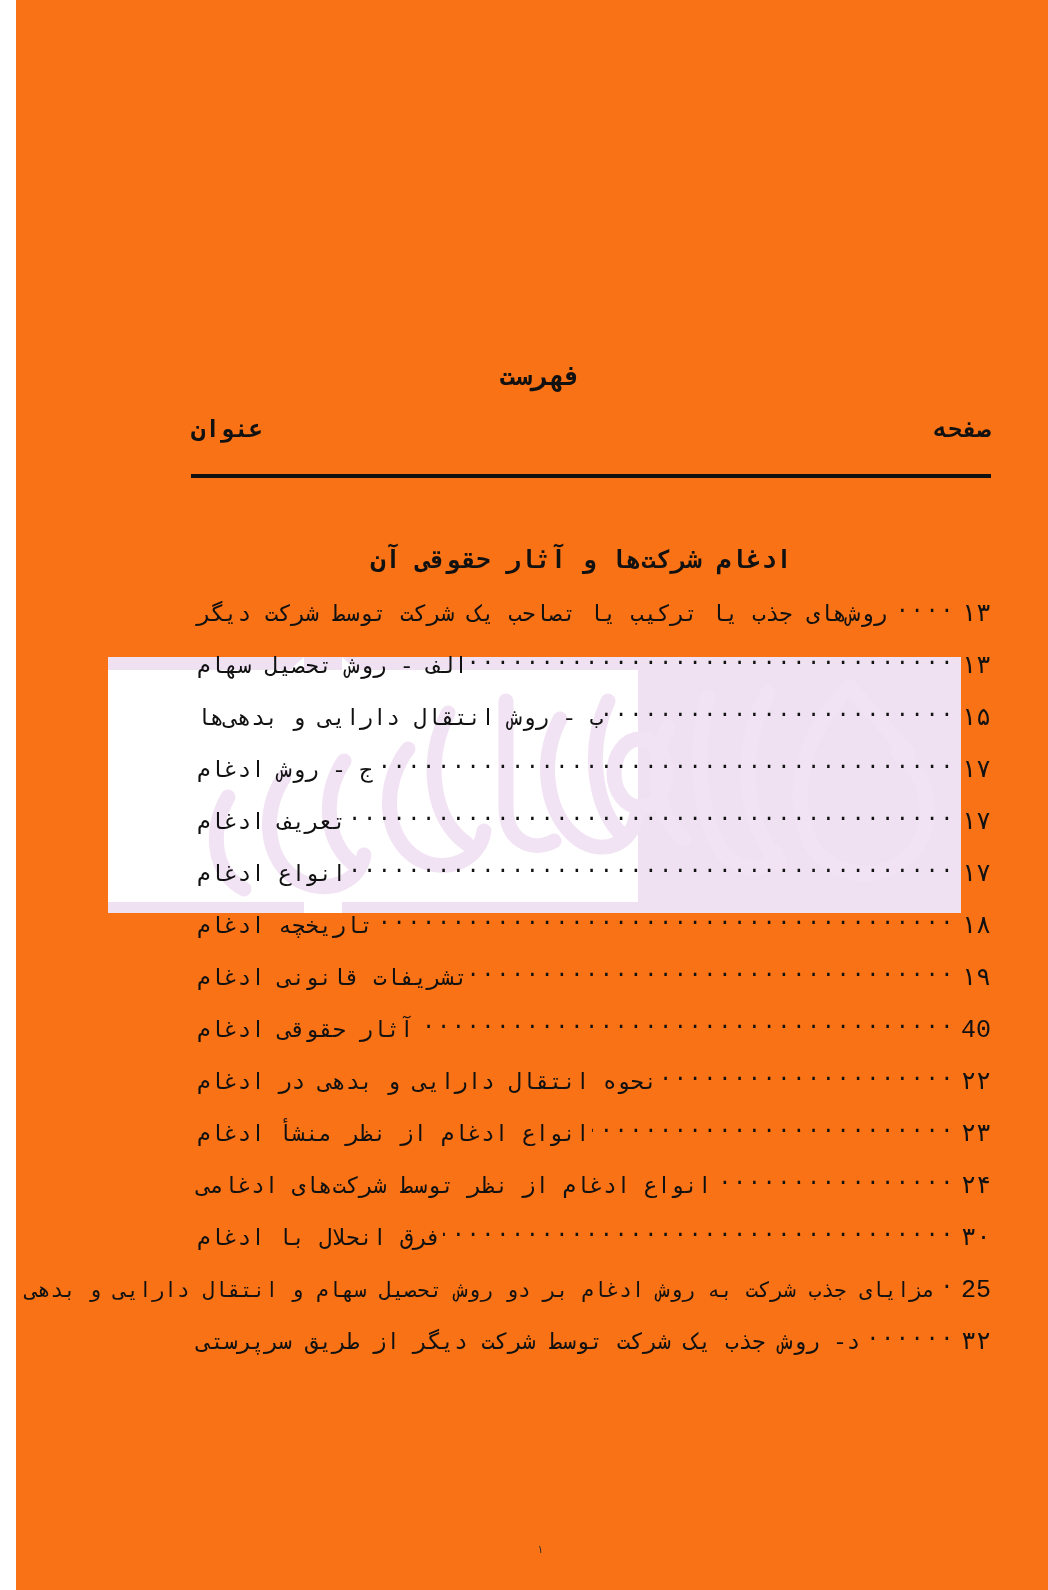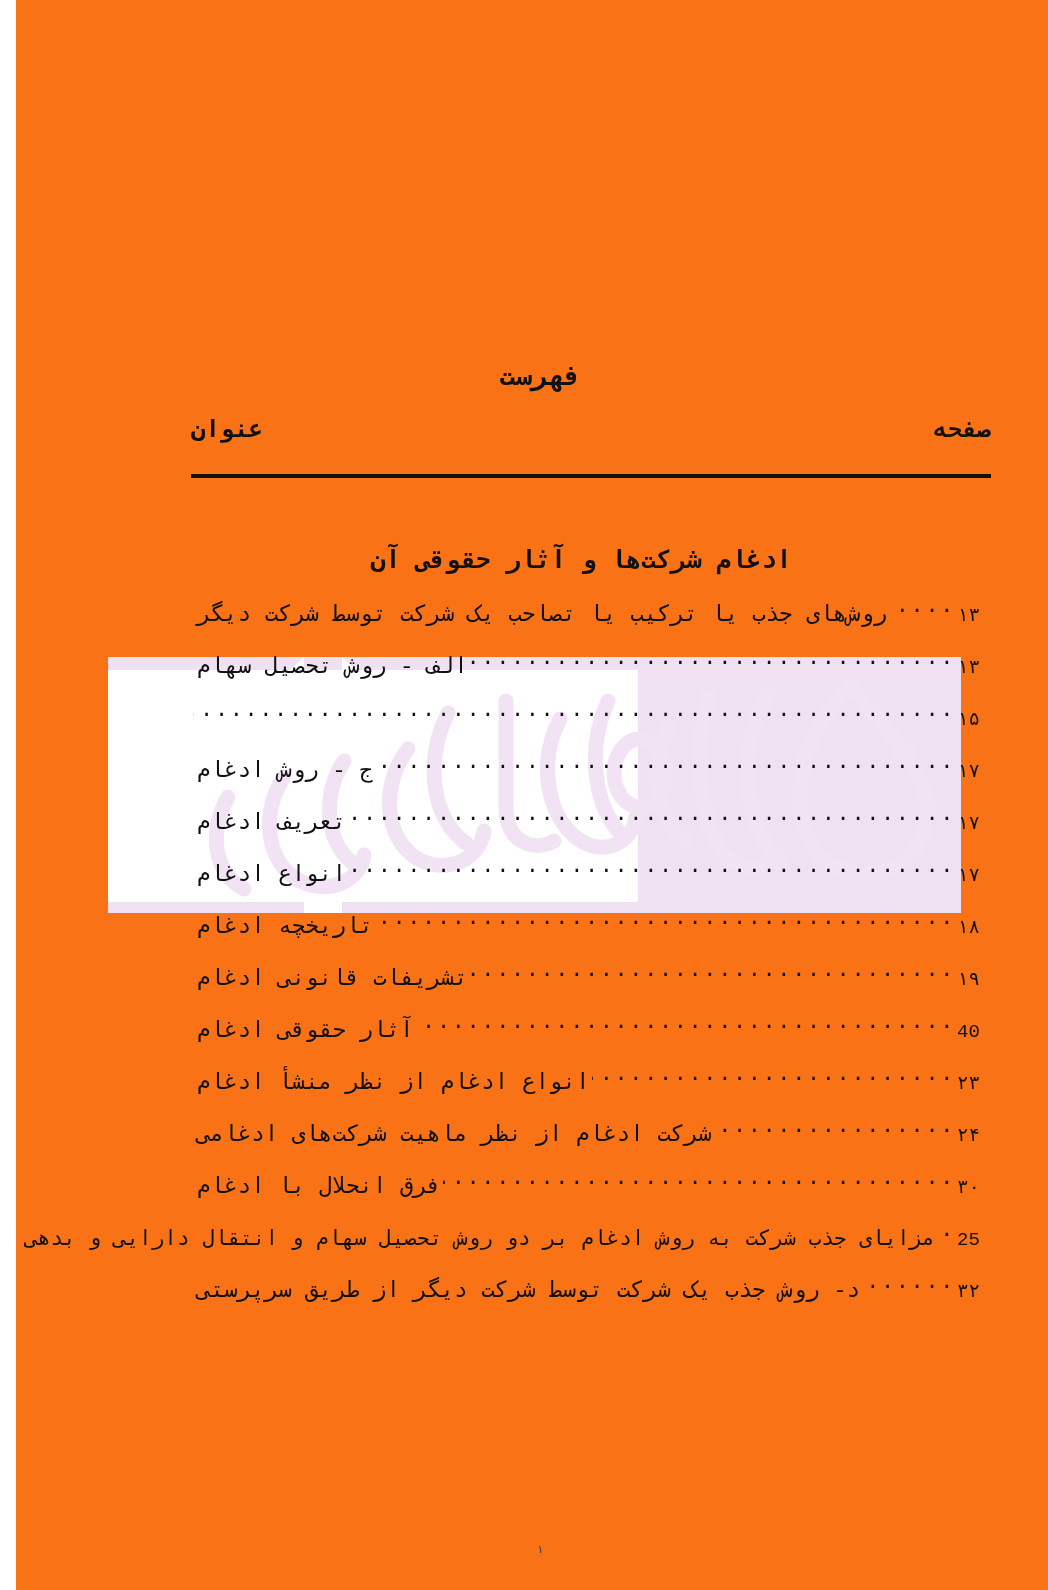--- a/index.html
+++ b/index.html
@@ -133,22 +133,22 @@
     right: 0;
     bottom: 0.07em;
     letter-spacing: 1.6px;
     font-size: 22px;
     color: #111;
   }
   .toc-page {
     order: 1;
     flex: 0 0 auto;
     min-width: 34px;
-    text-align: left;
-    font-size: 19px;
+    text-align: right;
+    font-size: 25px;
   }
 
   
   .toc-row.full .toc-leader { flex: 0 0 18px; }
 
   .page-folio {
     position: absolute;
     top: 1543px;
     left: 0;
     width: 1048px;
@@ -212,20 +212,21 @@
           <span class="toc-label">روش‌های جذب یا ترکیب یا تصاحب یک شرکت توسط شرکت دیگر</span>
           <span class="toc-leader"></span>
           <span class="toc-page">۱۳</span>
         </div>
         <div class="toc-row">
           <span class="toc-label">الف - روش تحصیل سهام</span>
           <span class="toc-leader"></span>
           <span class="toc-page">۱۳</span>
         </div>
         <div class="toc-row">
+          <span class="toc-label">ب - روش انتقال دارایی و بدهی‌ها</span>
           <span class="toc-leader"></span>
           <span class="toc-page">۱۵</span>
         </div>
         <div class="toc-row">
           <span class="toc-label">ج - روش ادغام</span>
           <span class="toc-leader"></span>
           <span class="toc-page">۱۷</span>
         </div>
         <div class="toc-row">
           <span class="toc-label">تعریف ادغام</span>
@@ -246,26 +247,31 @@
           <span class="toc-label">تشریفات قانونی ادغام</span>
           <span class="toc-leader"></span>
           <span class="toc-page">۱۹</span>
         </div>
         <div class="toc-row">
           <span class="toc-label">آثار حقوقی ادغام</span>
           <span class="toc-leader"></span>
           <span class="toc-page">40</span>
         </div>
         <div class="toc-row">
+          <span class="toc-label">نحوه انتقال دارایی و بدهی در ادغام</span>
+          <span class="toc-leader"></span>
+          <span class="toc-page">۲۲</span>
+        </div>
+        <div class="toc-row">
           <span class="toc-label">انواع ادغام از نظر منشأ ادغام</span>
           <span class="toc-leader"></span>
           <span class="toc-page">۲۳</span>
         </div>
         <div class="toc-row">
-          <span class="toc-label">شرکت ادغام از نظر ماهیت شرکت‌های ادغامی</span>
+          <span class="toc-label">انواع ادغام از نظر توسط شرکت‌های ادغامی</span>
           <span class="toc-leader"></span>
           <span class="toc-page">۲۴</span>
         </div>
         <div class="toc-row">
           <span class="toc-label">فرق انحلال با ادغام</span>
           <span class="toc-leader"></span>
           <span class="toc-page">۳۰</span>
         </div>
         <div class="toc-row full tight">
           <span class="toc-label">مزایای جذب شرکت به روش ادغام بر دو روش تحصیل سهام و انتقال دارایی و بدهی</span>

